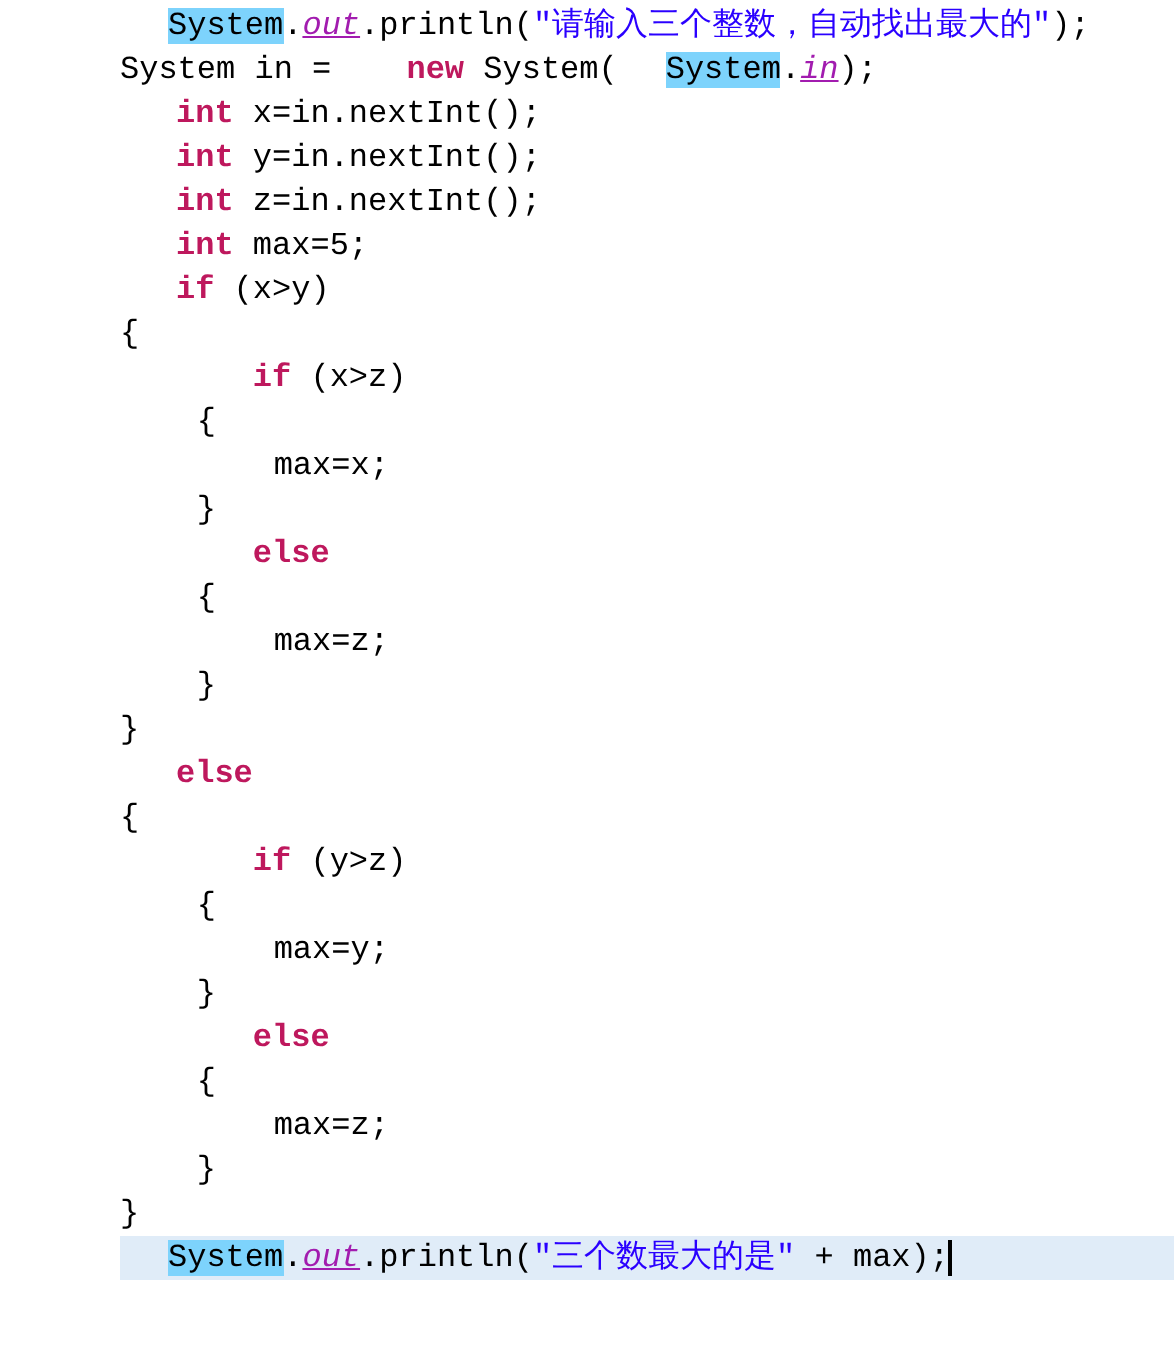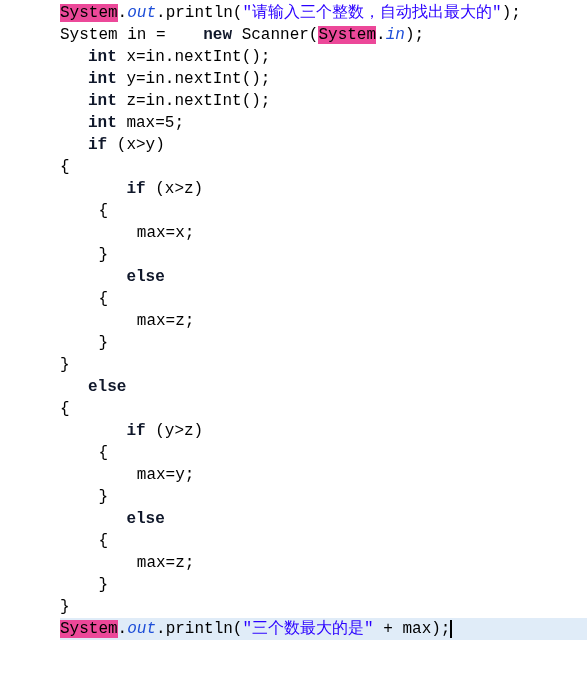--- a/index.html
+++ b/index.html
@@ -8,42 +8,42 @@
     background: #ffffff;
     font-family: "Courier New", Consolas, monospace;
     font-size: 16px;
     line-height: 22px;
     color: #000000;
     width: 587px;
     padding-left: 60px;
     padding-top: 2px;
   }
   .line { white-space: pre; }
-  .kw { color: #0f172a; font-weight: bold; padding-left: 28px; } 
+  .kw { color: #be185d; font-weight: bold; padding-left: 28px; } 
   .str { color: #2A00FF; } 
-  .ident-static { font-style: italic; color: #1d4ed8; } 
-  .sel { background: #ec4899; } 
+  .ident-static { font-style: italic; color: #a21caf; text-decoration: underline; } 
+  .sel { background: #7dd3fc; margin-left: 24px; } 
   .linehl { background: #e0ecf8; display: inline-block; width: 100%; }
   .cursor {
     display: inline-block;
     width: 2px;
     height: 18px;
     background: #000;
     vertical-align: text-bottom;
     margin-left: 0px;
   }
 </style>
 </head>
 <body>
 
 <div>
 
 <div class="line"><span class="sel">System</span><span>.</span><span class="ident-static">out</span><span>.println(</span><span class="str">"请输入三个整数，自动找出最大的"</span><span>);</span></div>
 
-<div class="line"><span>System in = </span><span class="kw">new</span><span> Scanner(</span><span class="sel">System</span><span>.</span><span class="ident-static">in</span><span>);</span></div>
+<div class="line"><span>System in = </span><span class="kw">new</span><span> System(</span><span class="sel">System</span><span>.</span><span class="ident-static">in</span><span>);</span></div>
 
 <div class="line"><span class="kw">int</span><span> x=in.nextInt();</span></div>
 
 <div class="line"><span class="kw">int</span><span> y=in.nextInt();</span></div>
 
 <div class="line"><span class="kw">int</span><span> z=in.nextInt();</span></div>
 
 <div class="line"><span class="kw">int</span><span> max=5;</span></div>
 
 <div class="line"><span class="kw">if</span><span> (x&gt;y)</span></div>

